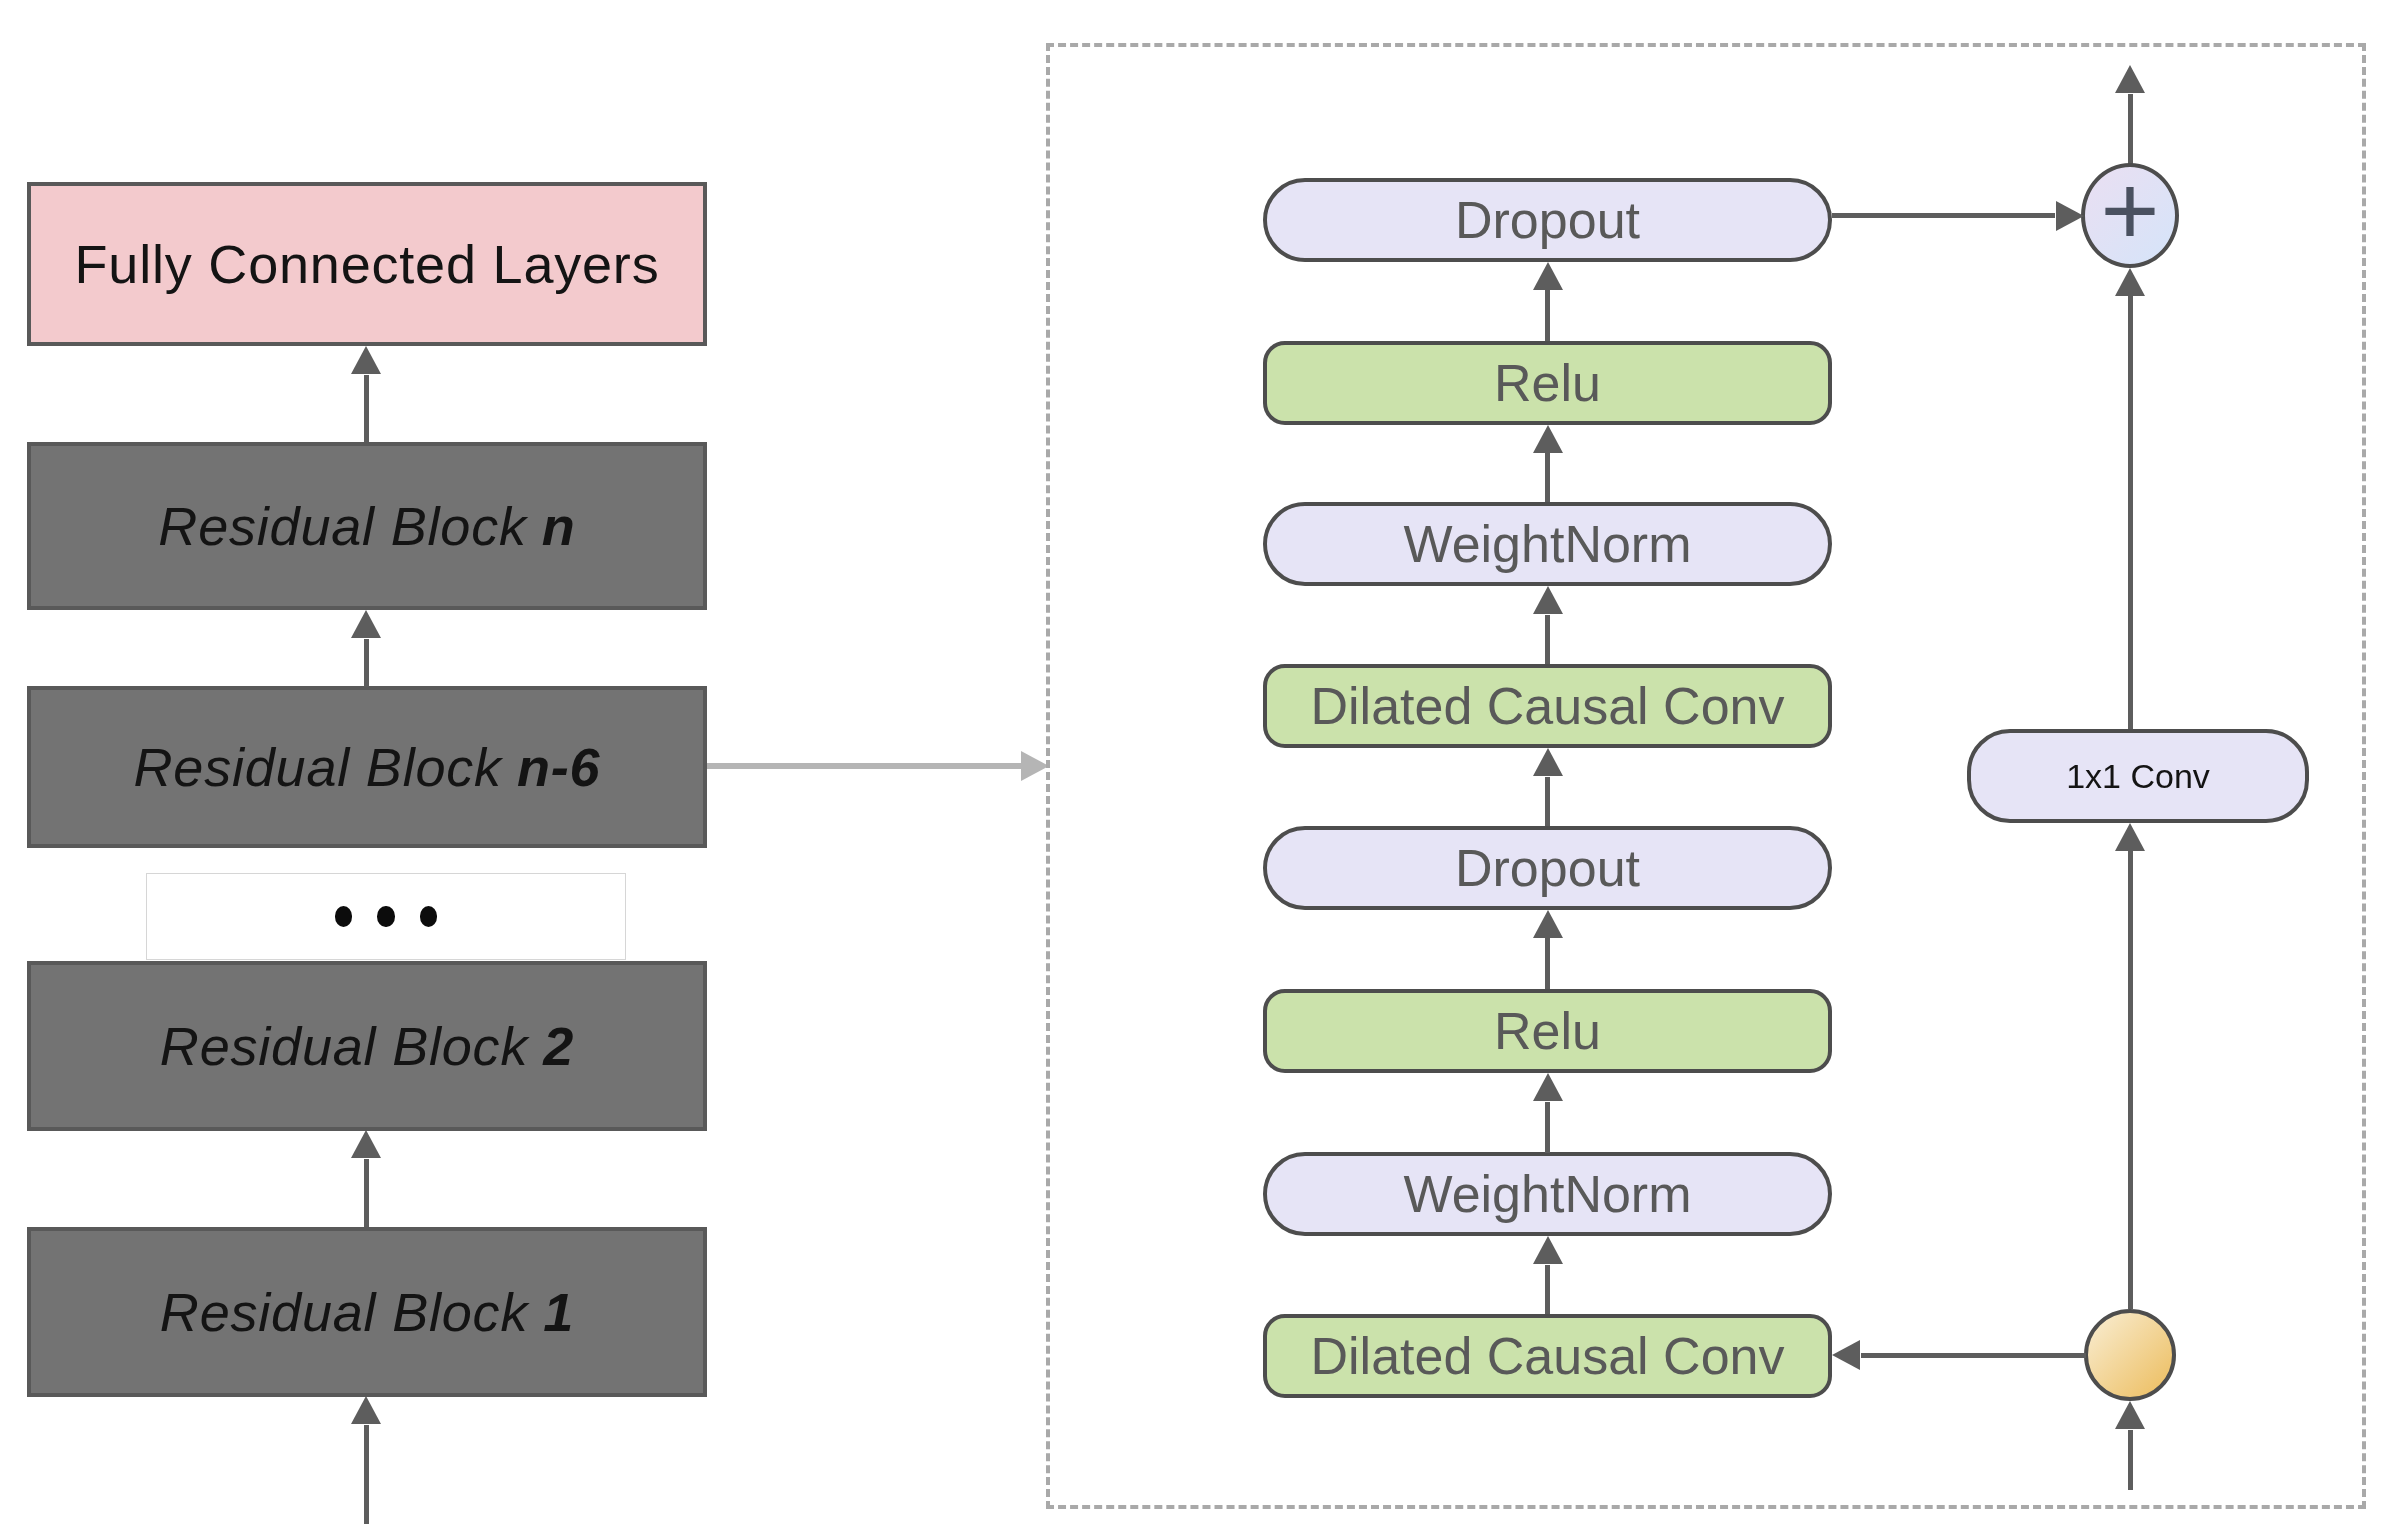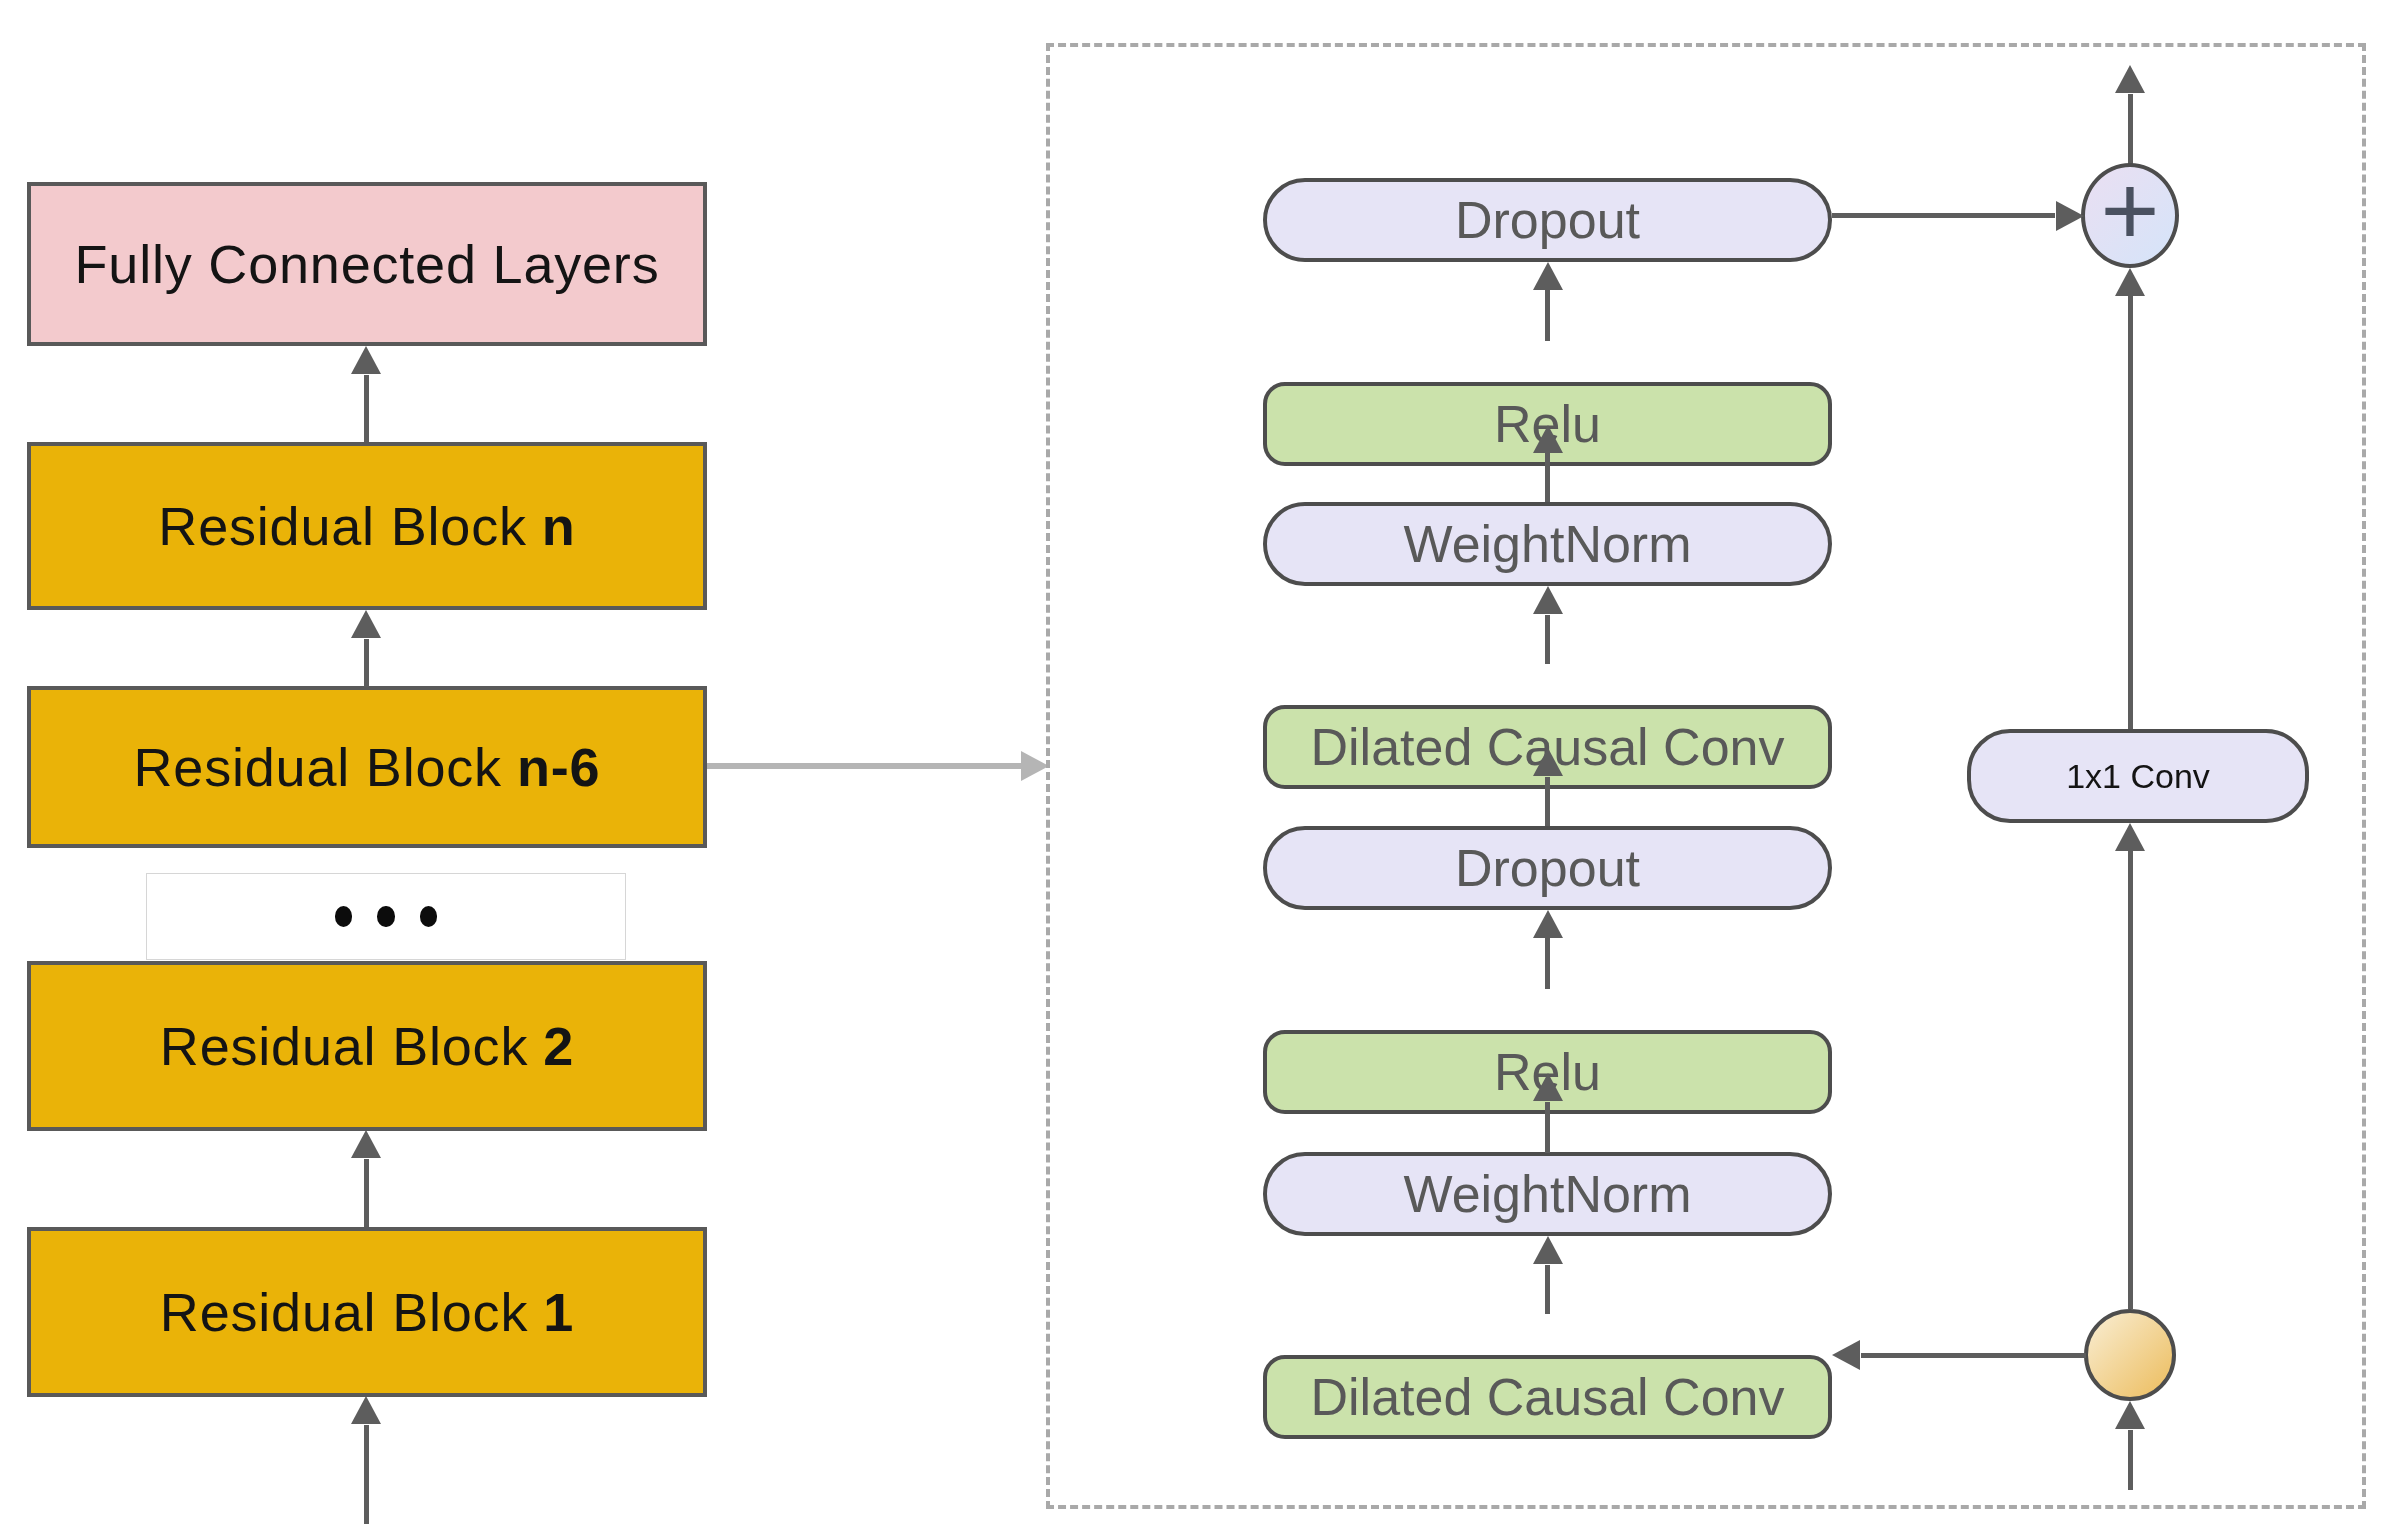--- a/index.html
+++ b/index.html
@@ -9,25 +9,25 @@
     font-family:"Liberation Sans", sans-serif;
   }
   .box {
     position:absolute; box-sizing:border-box;
     display:flex; align-items:center; justify-content:center;
     text-align:center; white-space:nowrap;
   }
   
   .lbox { border:4px solid #595959; font-size:54px; color:#141414; letter-spacing:0.8px; }
   .fill-pink   { background:#f3cacd; }
-  .fill-yellow { background:#eab308; }
+  .fill-yellow { background:#737373;font-style:italic; }
   
   .rbox { border:4.8px solid #4d4d4d; font-size:52px; color:#595959; }
   .fill-lav { background:#e6e4f6; border-radius:43px; }
-  .fill-grn { background:#cbe2ab; border-radius:22px;margin-top:41px; }
+  .fill-grn { background:#cbe2ab; border-radius:22px; }
   .bold-part { font-weight:bold; margin-left:0.28em; }
 
   
   .shaft-v { position:absolute; width:4.8px;  background:#5d5d5d; }
   .shaft-h { position:absolute; height:4.8px; background:#5d5d5d; }
   .shaft-h.light { background:#b5b5b5; height:5.5px; }
   .tri { position:absolute; width:0; height:0; }
   .tri.up    { border-left:15px solid transparent; border-right:15px solid transparent; border-bottom:28.5px solid #5d5d5d; }
   .tri.right { border-top:15px solid transparent; border-bottom:15px solid transparent; border-left:28.5px solid #5d5d5d; }
   .tri.left  { border-top:15px solid transparent; border-bottom:15px solid transparent; border-right:28.5px solid #5d5d5d; }

